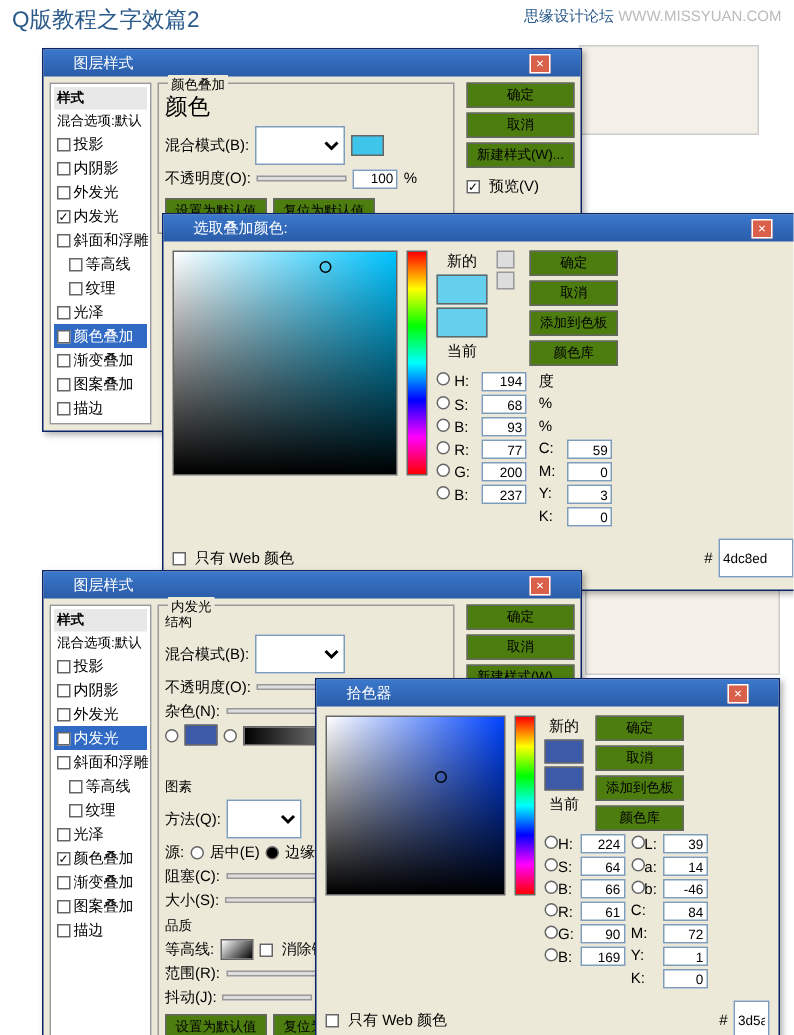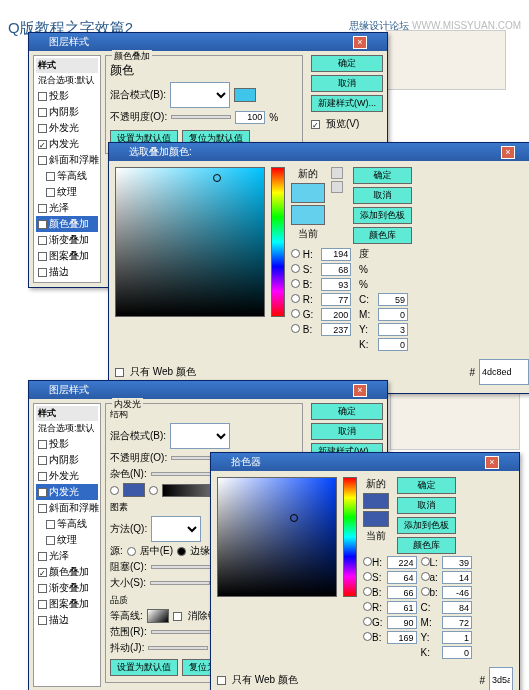--- a/index.html
+++ b/index.html
@@ -1,32 +1,32 @@
 <!DOCTYPE html>
 <html><head>
 <meta charset="utf-8">
 <style>
 *{box-sizing:border-box;margin:0;padding:0;font-family:"Microsoft YaHei",SimSun,sans-serif;font-size:10px}
 body{width:529px;height:690px;background:#fff;position:relative;overflow:hidden}
-.hdr{display:flex;justify-content:space-between;padding:19px 8px;color:#2a5a8a}
+.hdr{display:flex;justify-content:space-between;padding:4px 8px;color:#2a5a8a}
 .hdr .ttl{font-size:15px;color:#2a5a8a}
 .dialog{position:absolute;background:#ece9d8;border:1px solid #0a246a;box-shadow:2px 2px 4px rgba(0,0,0,.3)}
 .titlebar{background:linear-gradient(#3b78cc,#2a5ca8);color:#fff;padding:2px 20px;display:flex;justify-content:space-between;align-items:center;font-size:11px}
 .closebtn{width:14px;height:13px;background:#d9604a;border:1px solid #fff;text-align:center;line-height:10px;cursor:pointer;font-size:9px}
 .pane{display:flex;padding:4px;gap:4px}
 .stylelist{border:1px solid #999;background:#fff;width:68px;padding:2px}
 .stylelist div{padding:1px 2px;font-size:9px;white-space:nowrap}
 .stylelist .hd{background:#e8e8e8;font-weight:bold}
 .stylelist .sel{background:#316ac5;color:#fff}
 .chk{display:inline-block;width:9px;height:9px;border:1px solid #666;background:#fff;margin-right:2px;vertical-align:middle}
 .chk.on::after{content:"✓";font-size:8px;position:relative;top:-2px}
 .grp{border:1px solid #999;padding:4px;margin-bottom:4px;position:relative}
 .grp>.lbl{position:absolute;top:-6px;left:6px;background:#ece9d8;padding:0 2px;font-size:9px}
 .row{display:flex;align-items:center;gap:4px;margin:2px 0;font-size:9px}
-.btn{background:#5eead4;border:1px solid #666;padding:1px 6px;font-size:9px;cursor:pointer;min-width:54px;text-align:center}
+.btn{background:#4d7c0f;border:1px solid #666;padding:1px 6px;font-size:9px;cursor:pointer;min-width:54px;text-align:center}
 .btncol{display:flex;flex-direction:column;gap:3px;margin-left:4px}
 .sel-input{border:1px solid #7f9db9;background:#fff;padding:12px 2px;font-size:9px;height:14px}
 .num{width:30px;border:1px solid #7f9db9;background:#fff;text-align:right;padding:0 2px;font-size:9px;height:13px}
 .slider{width:60px;height:4px;background:#ddd;border:1px solid #999;position:relative}
 .cswatch{width:22px;height:14px;border:1px solid #666;display:inline-block}
 
 .picker{position:absolute;background:#ece9d8;border:1px solid #0a246a;box-shadow:2px 2px 4px rgba(0,0,0,.3)}
 .picker .body{display:flex;padding:6px;gap:6px}
 .field{width:150px;height:150px;border:1px solid #666;position:relative}
 .cursor{position:absolute;width:8px;height:8px;border:1px solid #000;border-radius:50%;transform:translate(-50%,-50%)}
@@ -69,21 +69,21 @@
       <div style="padding-left:10px"><span class="chk"></span><span>纹理</span></div>
       <div><span class="chk"></span><span>光泽</span></div>
       <div class="sel"><span class="chk on"></span><span>颜色叠加</span></div>
       <div><span class="chk"></span><span>渐变叠加</span></div>
       <div><span class="chk"></span><span>图案叠加</span></div>
       <div><span class="chk"></span><span>描边</span></div>
     </div>
     <div style="flex:1">
       <div class="grp">
         <span class="lbl">颜色叠加</span>
-        <div class="row" style="font-size:12px;margin-bottom:3px">颜色</div>
+        <div class="row" style="font-size:15px;margin-bottom:3px">颜色</div>
         <div class="row">
             <span>混合模式(B):</span>
             <select class="sel-input" style="width:60px"><option>正常</option></select>
             <span class="cswatch" style="background:#3fc4ea"></span>
           </div>
         <div class="row">
             <span>不透明度(O):</span>
             <span class="slider"></span>
             <input class="num" value="100" style="">
             <span>%</span>
@@ -216,21 +216,21 @@
             <span class="slider"></span>
             <input class="num" value="0" style="">
             <span>%</span>
           </div>
         <div class="row">
             <span class="radio"></span>
             <span class="cswatch" style="background:#3d5aa9"></span>
             <span class="radio"></span>
             <span class="grad"></span>
           </div>
-        <div style="font-size:9px;margin-top:4px">图素</div>
+        <div style="font-size:9px;margin-top:21px">图素</div>
         <div class="row">
             <span>方法(Q):</span>
             <select class="sel-input" style="width:50px"><option>柔和</option></select>
           </div>
         <div class="row">
             <span>源:</span>
             <span class="radio"></span>
             <span>居中(E)</span>
             <span class="radio" style="background:#000"></span>
             <span>边缘(G)</span>

